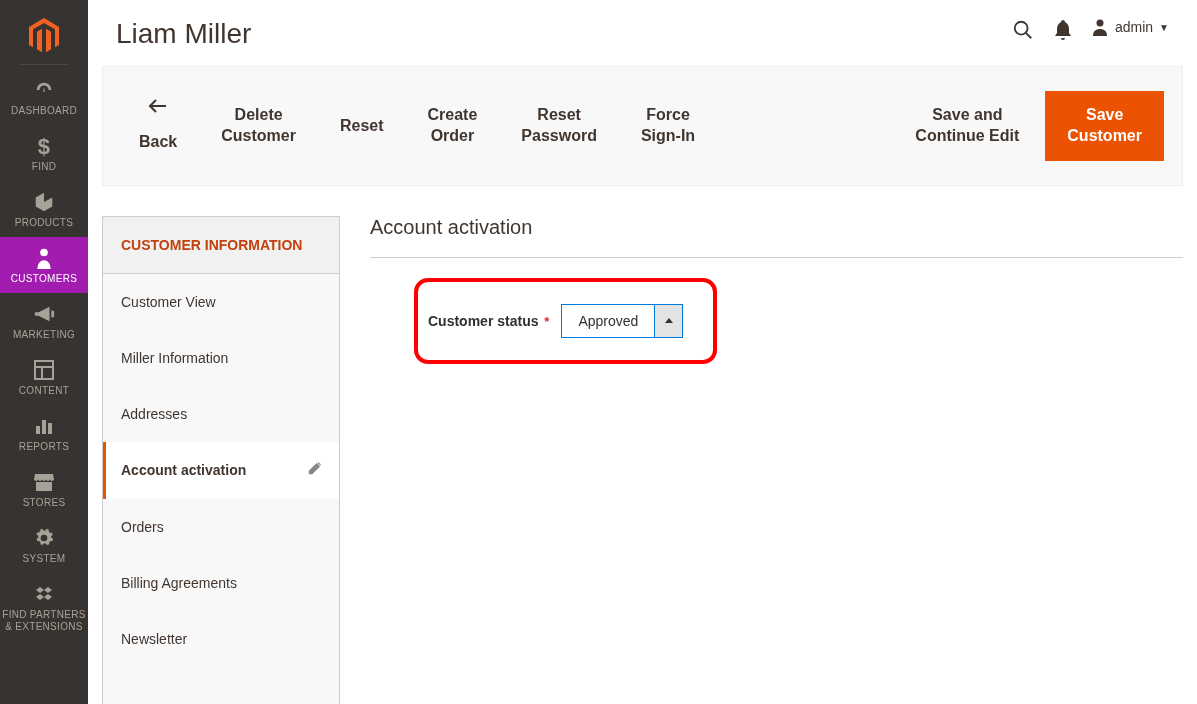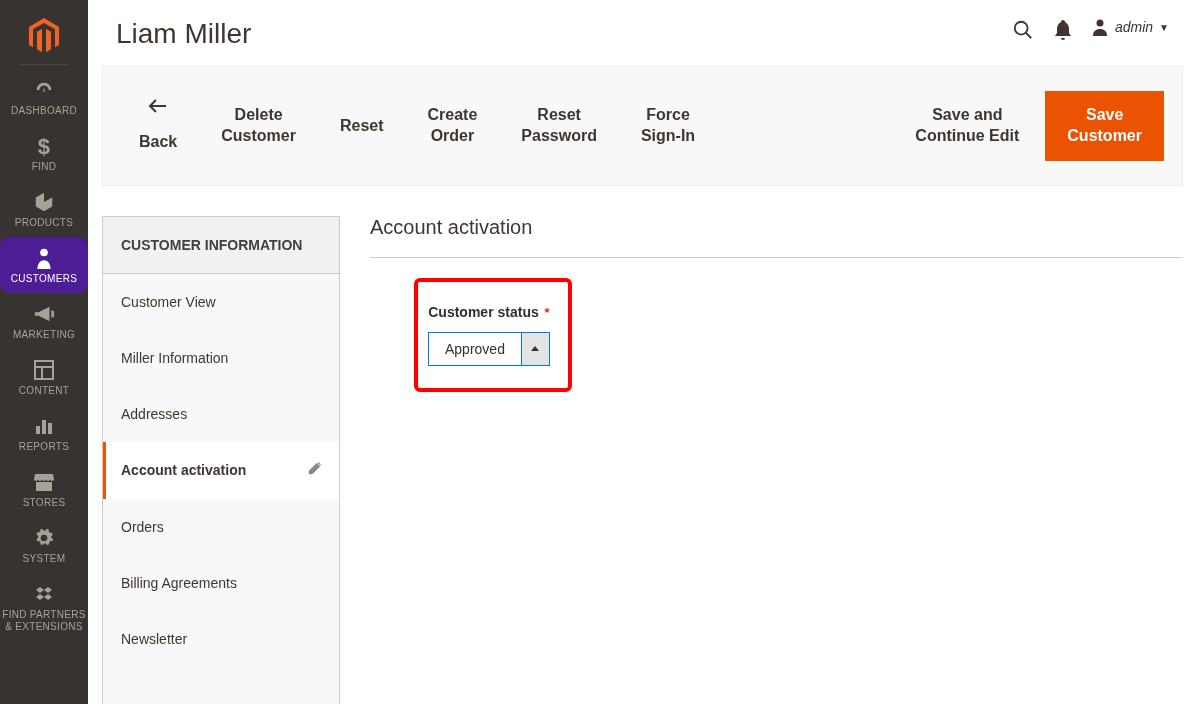--- a/index.html
+++ b/index.html
@@ -37,23 +37,22 @@
   .nav-item {
     width: 88px;
     padding: 10px 0 8px;
     text-align: center;
     color: #a7a297;
     font-size: 10px;
     cursor: pointer;
     letter-spacing: 0.3px;
   }
   .nav-item.active {
-    background: #4c1d95;
+    background: #a21caf;
     color: #fff;
-    border-radius: 10px;
   }
   .nav-item .nav-icon {
     display: flex;
     justify-content: center;
     margin-bottom: 4px;
     height: 22px;
     align-items: center;
   }
   .nav-item .nav-label {
     display: block;
@@ -88,21 +87,20 @@
     align-items: center;
     justify-content: center;
   }
   .user-menu {
     display: flex;
     align-items: center;
     gap: 6px;
     cursor: pointer;
     color: #41362f;
     font-size: 14px;
-    font-style: italic;
   }
   .user-menu .caret {
     font-size: 10px;
   }
   
   
   .action-bar {
     background: #f8f8f8;
     border: 1px solid #eee;
     margin: 0 14px;
@@ -147,21 +145,21 @@
     width: 238px;
     flex-shrink: 0;
     border: 1px solid #ccc;
     border-bottom: none;
     background: #f8f8f8;
   }
   .side-panel .panel-title {
     padding: 20px 18px;
     font-size: 14px;
     font-weight: 700;
-    color: #404040;
+    color: #c2410c;
     background: #f1f1f1;
     border-bottom: 1px solid #ccc;
   }
   .tab {
     padding: 20px 18px;
     font-size: 14px;
     color: #41362f;
     cursor: pointer;
     display: flex;
     align-items: center;
@@ -184,27 +182,26 @@
   .content h2 {
     font-size: 20px;
     font-weight: 400;
     color: #41362f;
     padding-bottom: 18px;
     border-bottom: 1px solid #ccc;
     margin-bottom: 20px;
   }
   .highlight-box {
     border: 4px solid #ff0000;
-    border-radius: 6px;
+    border-radius: 14px;
     display: inline-flex;
     align-items: center;
-    padding: 22px 18px 22px 10px;
+    padding: 22px 30px 22px 10px;
     gap: 12px;
     margin-left: 44px;
-    flex-direction: column;
   }
   .field-label {
     font-size: 14px;
     font-weight: 700;
     color: #303030;
   }
   .required-mark {
     color: #e22626;
     font-size: 13px;
     margin-left: 2px;

